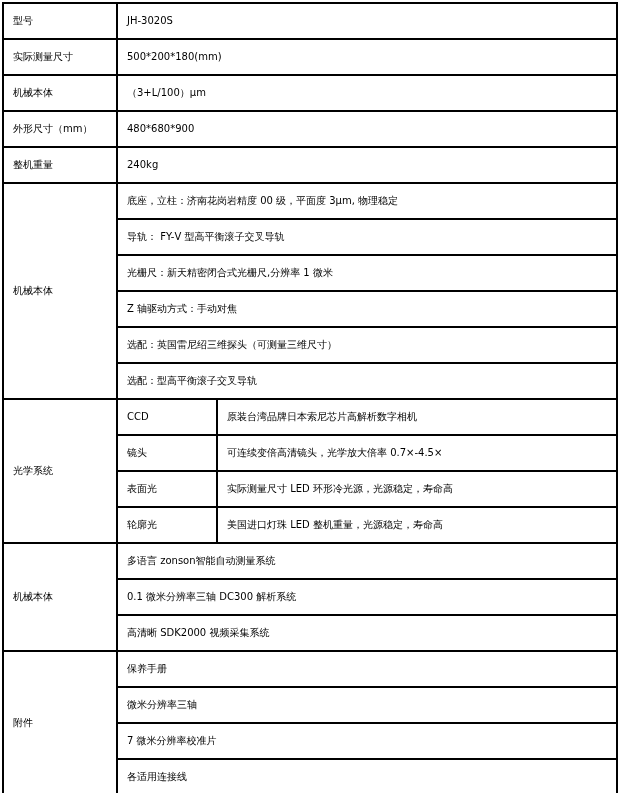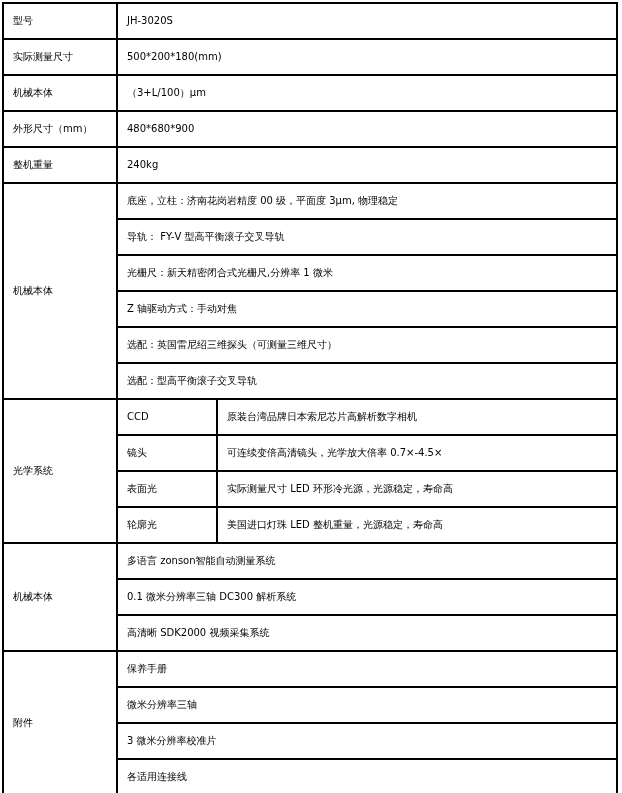--- a/index.html
+++ b/index.html
@@ -121,20 +121,20 @@
       </tr>
 
       <tr>
         <td rowspan="4">附件</td>
         <td colspan="2">保养手册</td>
       </tr>
       <tr>
         <td colspan="2">微米分辨率三轴</td>
       </tr>
       <tr>
-        <td colspan="2">3 微米分辨率校准片</td>
+        <td colspan="2">7 微米分辨率校准片</td>
       </tr>
       <tr>
         <td colspan="2">各适用连接线</td>
       </tr>
     </tbody>
   </table>
 </div>
 
 </body></html>

